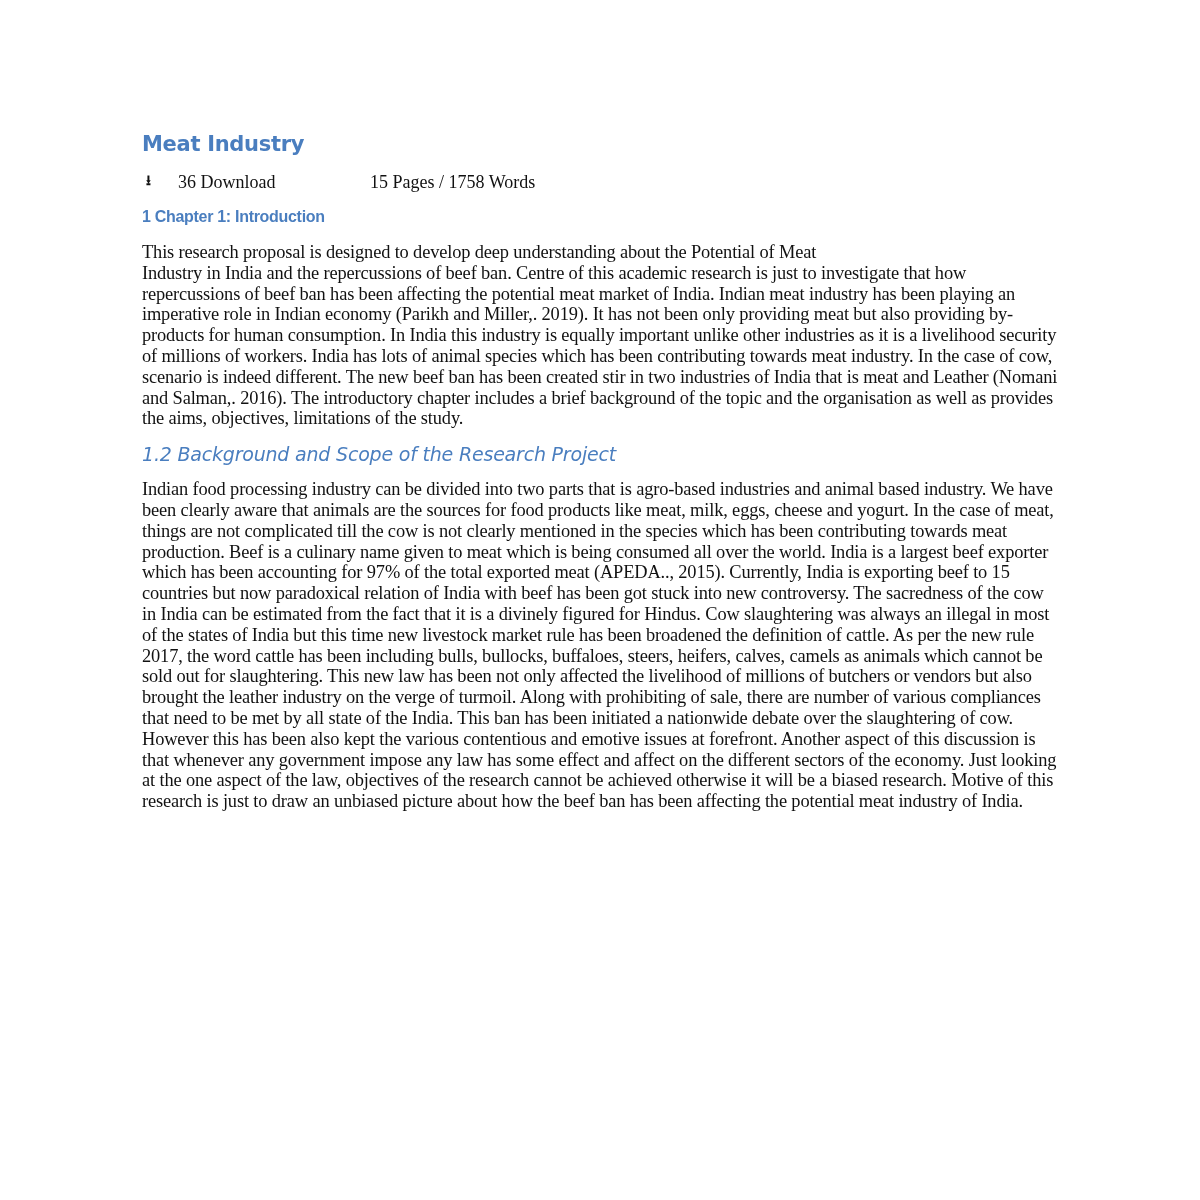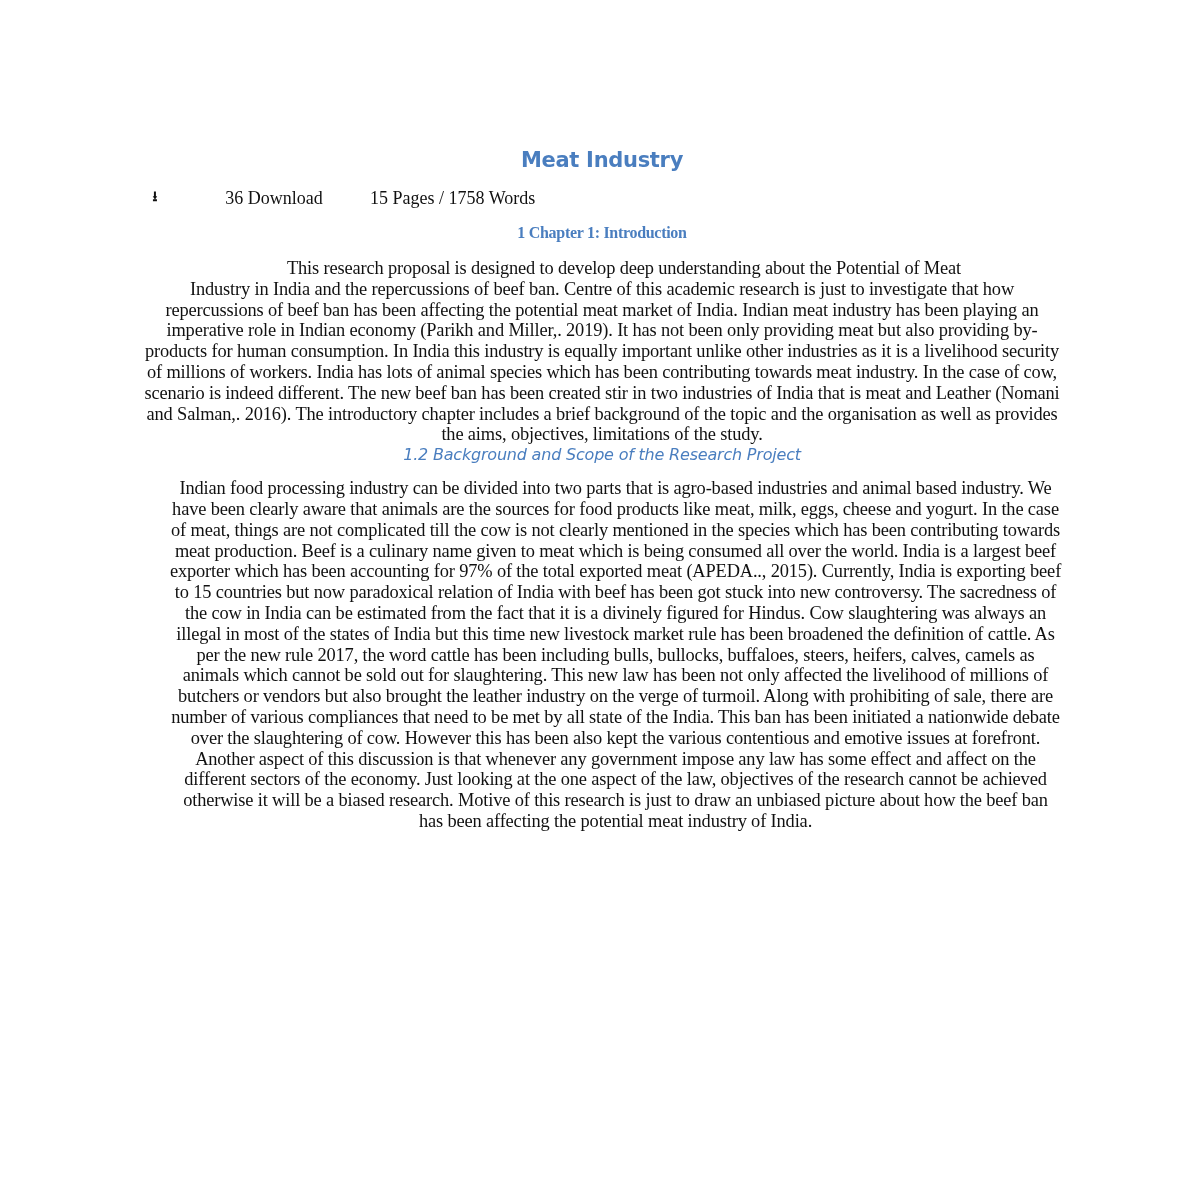--- a/index.html
+++ b/index.html
@@ -1,46 +1,46 @@
 <!DOCTYPE html>
 <html><head>
 <meta charset="utf-8">
 <style>
   html, body { margin: 0; padding: 0; background: #ffffff; }
   body { width: 1200px; height: 1200px; position: relative; overflow: hidden; }
-  .page { position: absolute; left: 142px; top: 140px; width: 920px; text-align: center; }
+  .page { position: absolute; left: 142px; top: 124px; width: 920px; }
   .title {
     font-family: "DejaVu Sans", sans-serif; font-weight: bold; font-size: 21px;
     color: #4a7ebf; margin: 8px 0 0 0; letter-spacing: -0.3px;
   }
   .meta {
     font-family: "Liberation Serif", serif; font-size: 18px; color: #111;
     margin-top: 14px; display: flex; align-items: center;
   }
   .meta .dl-icon { width: 18px; display: inline-block; font-size: 14px; font-weight: bold; margin-right: 14px; margin-left: 4px; }
   .meta .downloads { width: 192px; }
   .h1 {
-    font-family: Liberation Serif, serif; font-weight: bold; font-size: 16px;
+    font-family: Liberation Sans, sans-serif; font-weight: bold; font-size: 16px;
     color: #4a7ebf; margin-top: 14px; letter-spacing: -0.3px;
   }
   .h2 {
     font-family: "DejaVu Sans", sans-serif; font-weight: bold; font-size: 16px;
     color: #4a7ebf; margin-top: 15px; letter-spacing: -0.3px;
   }
   .h3 {
-    font-family: "DejaVu Sans", sans-serif; font-style: italic; font-size: 16px;
-    color: #4a7ebf; letter-spacing: -0.2px;
+    font-family: "DejaVu Sans", sans-serif; font-style: italic; font-size: 19px;
+    color: #4a7ebf; margin-top: 14px; letter-spacing: -0.2px;
   }
   p {
     font-family: "Liberation Serif", serif; font-size: 18.4px; line-height: 20.8px;
     color: #111; margin: 0; letter-spacing: -0.15px;
   }
-  .p-lead { margin-top: 16px; margin-left: 44px; }
+  .p-lead { margin-top: 16px; }
   .p-intro { }
-  .p-bg { margin-top: 14px; margin-left: 27px; }
+  .p-bg { margin-top: 14px; }
 </style>
 </head>
 <body>
 
 <div class="page">
   <div class="title">Meat Industry</div>
 
   <div class="meta">
     <span class="dl-icon">⭳</span>
     <span class="downloads">36 Download</span>

